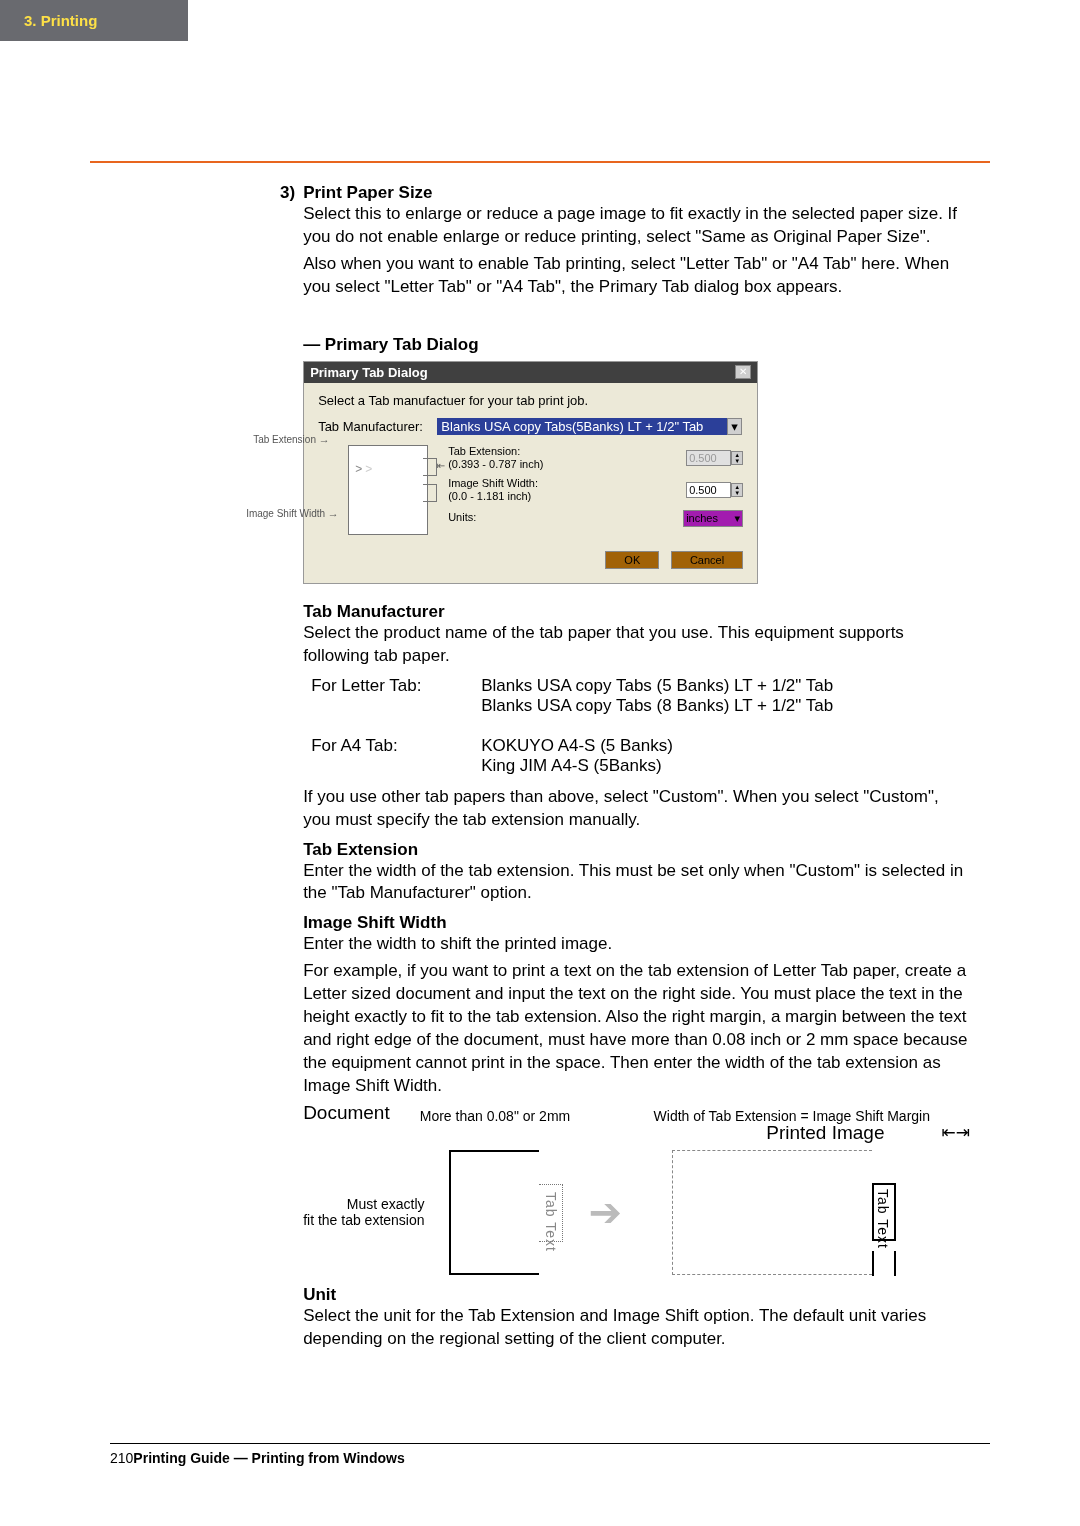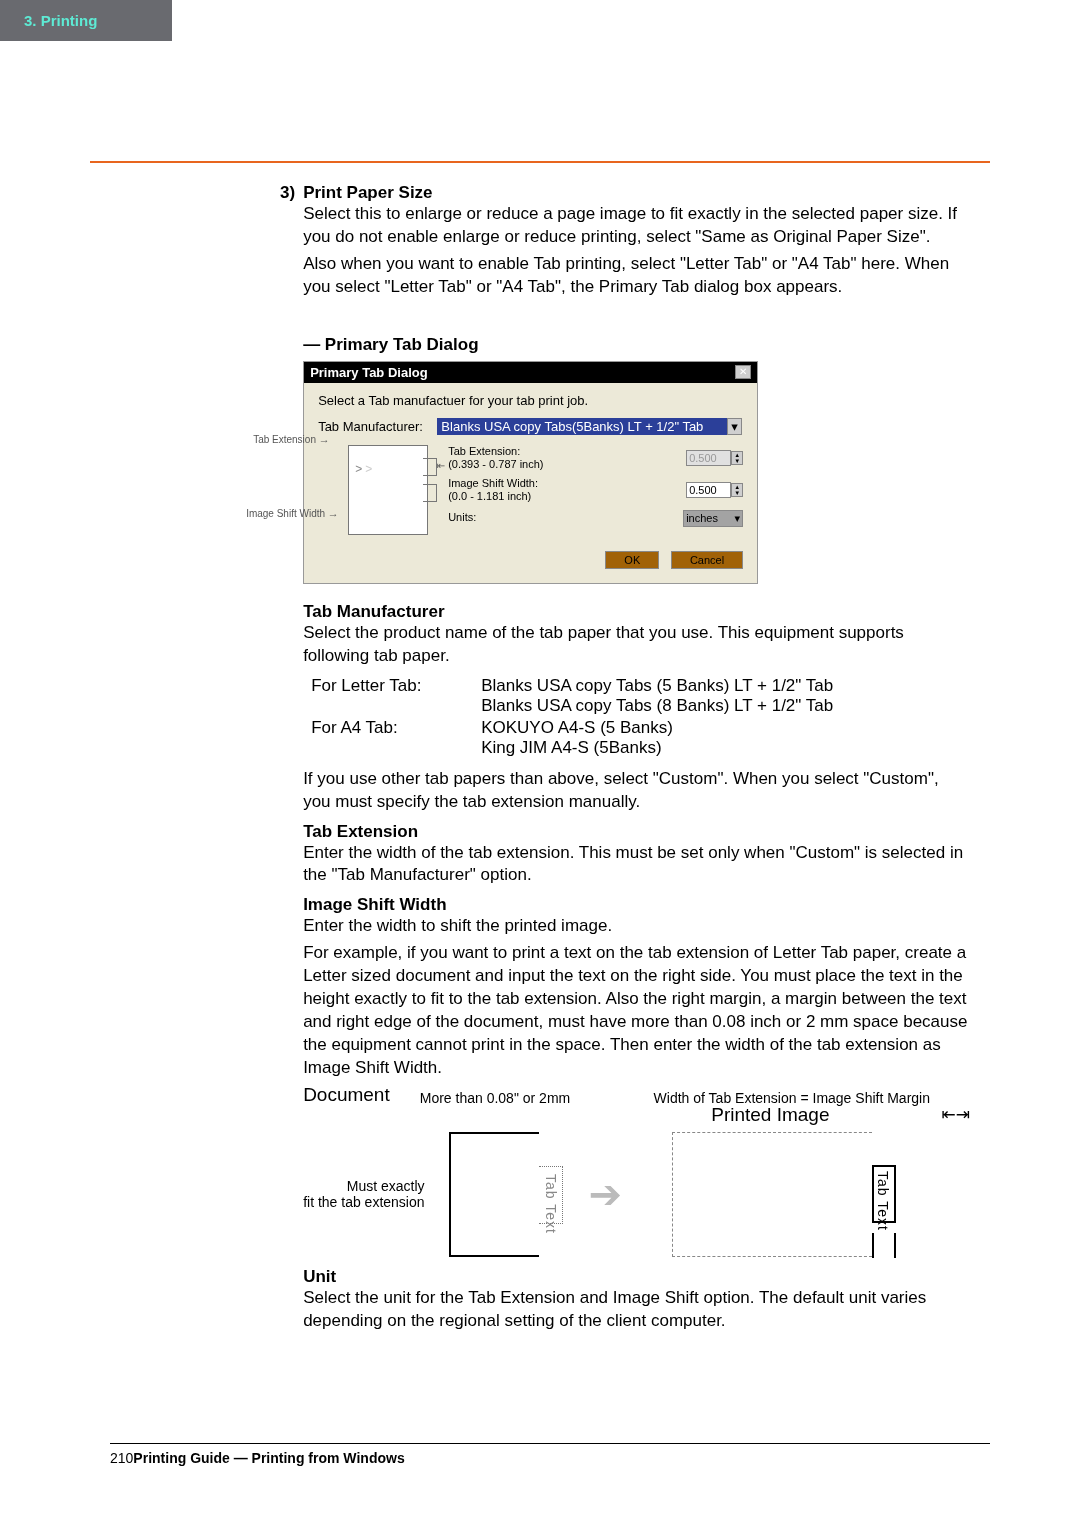--- a/index.html
+++ b/index.html
@@ -6,25 +6,25 @@
 body {
   width: 1080px;
   height: 1526px;
   background: #fff;
   font-family: Arial, Helvetica, sans-serif;
   font-size: 17px;
   color: #000;
 }
 .header-tab {
   background: #696a6f;
-  color: #5eead4;
+  color: #fde047;
   font-weight: bold;
   font-size: 15px;
   padding: 12px 20px 12px 24px;
-  width: 172px;
+  width: 188px;
 }
 .orange-line {
   height: 2px;
   background: #e8651e;
   margin: 120px 90px 0 90px;
 }
 .content {
   margin: 20px 110px 0 280px;
 }
 .num-item { display: flex; gap: 8px; }
@@ -32,21 +32,21 @@
 .bold { font-weight: bold; }
 .para { line-height: 1.35; margin-bottom: 4px; }
 
 .dialog {
   width: 455px;
   border: 1px solid #999;
   margin-top: 6px;
   font-size: 13px;
 }
 .dlg-title {
-  background: #000000;
+  background: #404040;
   color: #fff;
   padding: 3px 6px;
   display: flex;
   justify-content: space-between;
   align-items: center;
 }
 .dlg-close {
   background: #cfcfcf;
   border: 1px solid #888;
   width: 16px;
@@ -101,21 +101,21 @@
   display: flex;
   flex-direction: column;
   border: 1px solid #888;
   font-size: 6px;
   line-height: 6px;
   background: #cfcfcf;
 }
 .spin .arrows span { padding: 0 2px; }
 .sel2 {
   border: 1px solid #888;
-  background: #a3a3a3;
+  background: #a21caf;
   font-size: 11px;
   padding: 1px 2px;
   width: 60px;
   display: flex;
   justify-content: space-between;
 }
 .dlg-btns { text-align: right; margin-top: 16px; }
 .dlg-btn {
   display: inline-block;
   border: 1px solid #888;
@@ -136,21 +136,21 @@
   left: -65px;
   top: -12px;
   font-size: 10px;
   color: #555;
 }
 .arrow-icon { font-size: 11px; }
 
 .defs-table {
   display: grid;
   grid-template-columns: 170px auto;
-  row-gap: 2px;
+  row-gap: 20px;
   margin: 8px 0 10px 8px;
 }
 
 .diagram {
   display: flex;
   gap: 50px;
   align-items: center;
   margin: 6px 0 10px 0;
   font-size: 14px;
 }
@@ -349,21 +349,21 @@
       <div>
         <div style="display:flex; justify-content: space-between; align-items:flex-end;">
           <div style="display:flex; gap:30px; align-items:flex-end;">
             <span style="font-size:19px;">Document</span>
             <span class="side-note">More than 0.08" or 2mm</span>
           </div>
           <span class="side-note" style="margin-right:40px;">Width of Tab Extension = Image Shift Margin</span>
         </div>
         <div style="display:flex; justify-content: space-between; align-items:flex-start; margin-top:-2px;">
           <span></span>
-          <div style="display:flex; gap:112px;">
+          <div style="display:flex; gap:57px;">
             <span style="font-size:19px;">Printed Image</span>
             <span>⇤⇥</span>
           </div>
         </div>
 
         <div class="diagram">
           <div class="diag-col">
             <div style="display:flex; align-items:center; gap:24px;">
               <div class="side-note" style="text-align:right;">
                 <div>Must exactly</div>

